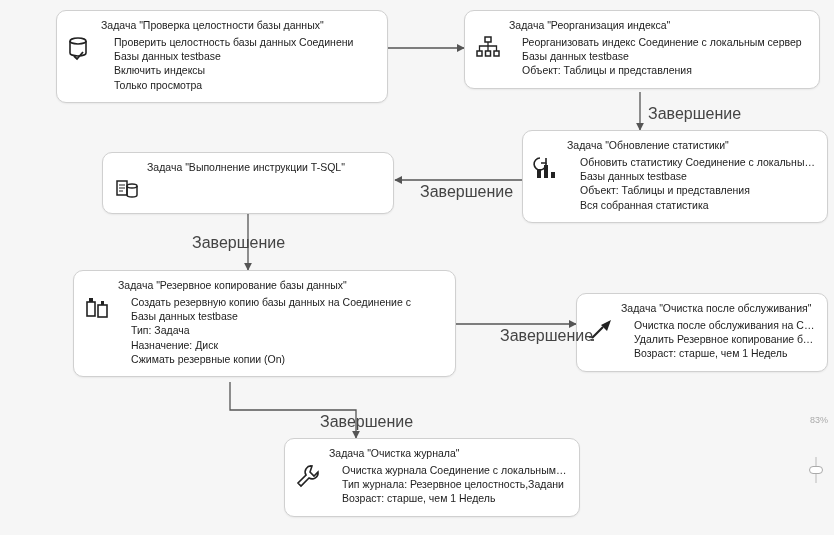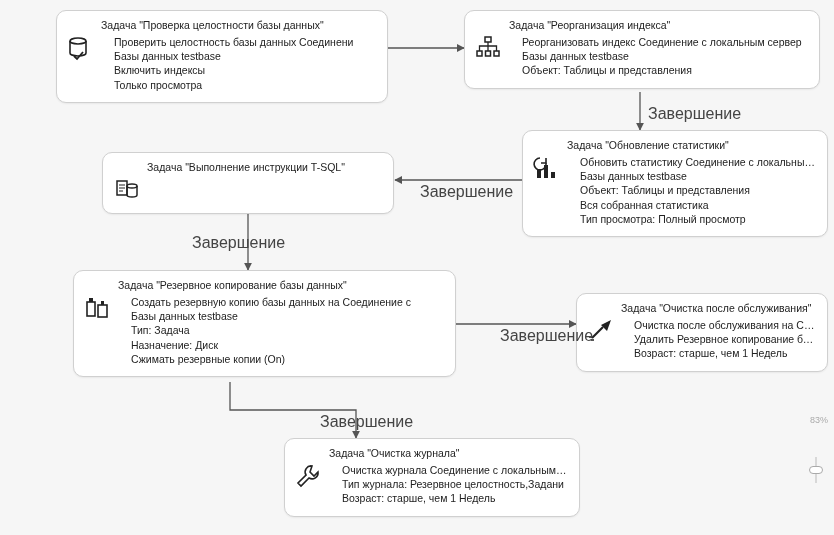--- a/index.html
+++ b/index.html
@@ -179,21 +179,20 @@
           <rect x="4" y="14" width="4" height="9" fill="#222"></rect>
           <rect x="11" y="10" width="4" height="13" fill="#222"></rect>
           <rect x="18" y="17" width="4" height="6" fill="#222"></rect>
         </svg>
       </div>
       <div class="lines">
         <div>Обновить статистику Соединение с локальным сервером</div>
         <div>Базы данных testbase</div>
         <div>Объект: Таблицы и представления</div>
         <div>Вся собранная статистика</div>
-        <div>Тип просмотра: Полный просмотр</div>
       </div>
     </div>
   </div>
 
   <div class="node" style="left:102px; top:152px; width:292px;">
     <div class="title">Задача "Выполнение инструкции T-SQL"</div>
     <div class="body">
       <div class="icon">
         <svg width="26" height="26" viewBox="0 0 26 26">
           <path d="M4 4 H14 V18 H4 Z" fill="none" stroke="#222" stroke-width="1.5"></path>

